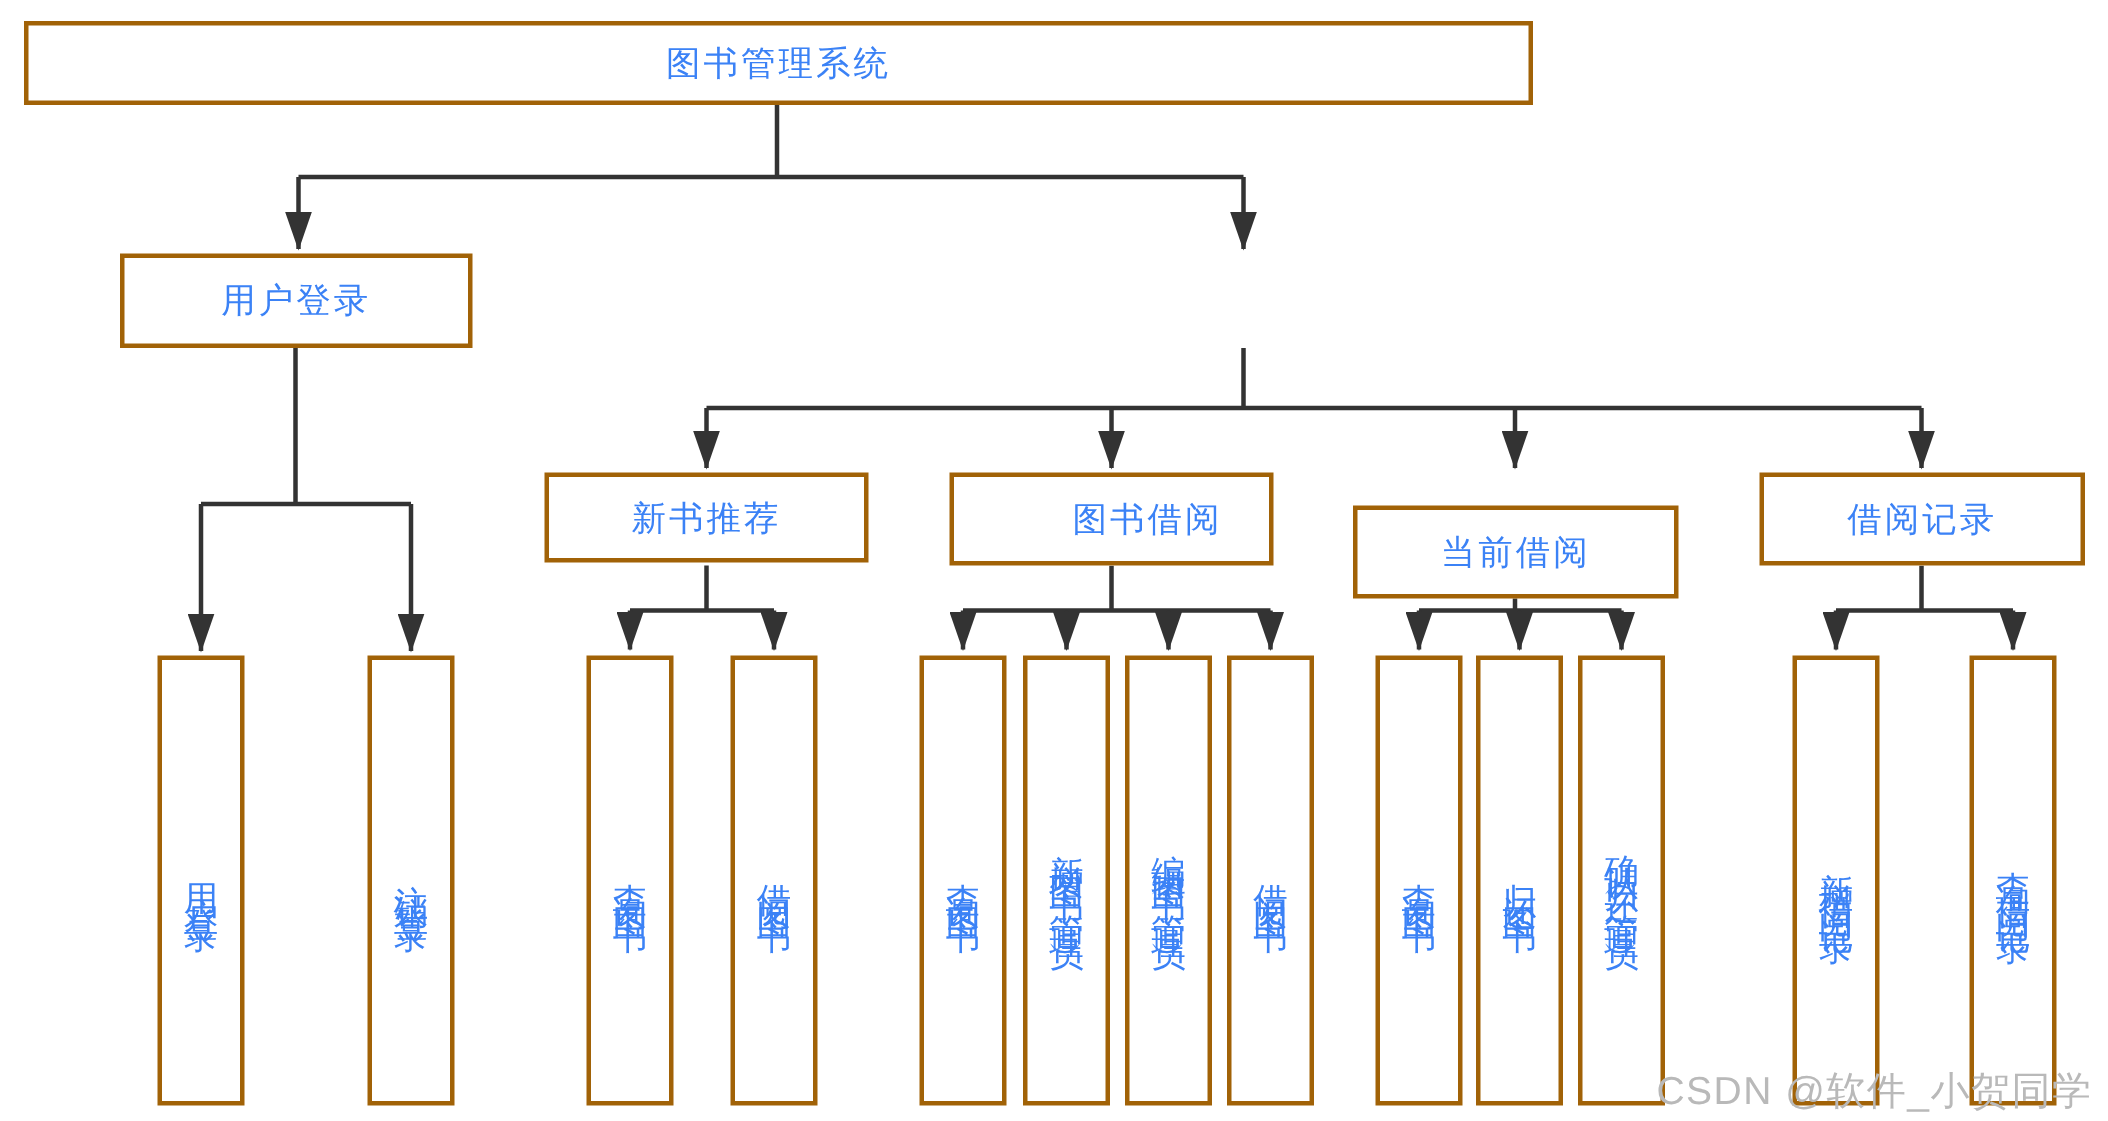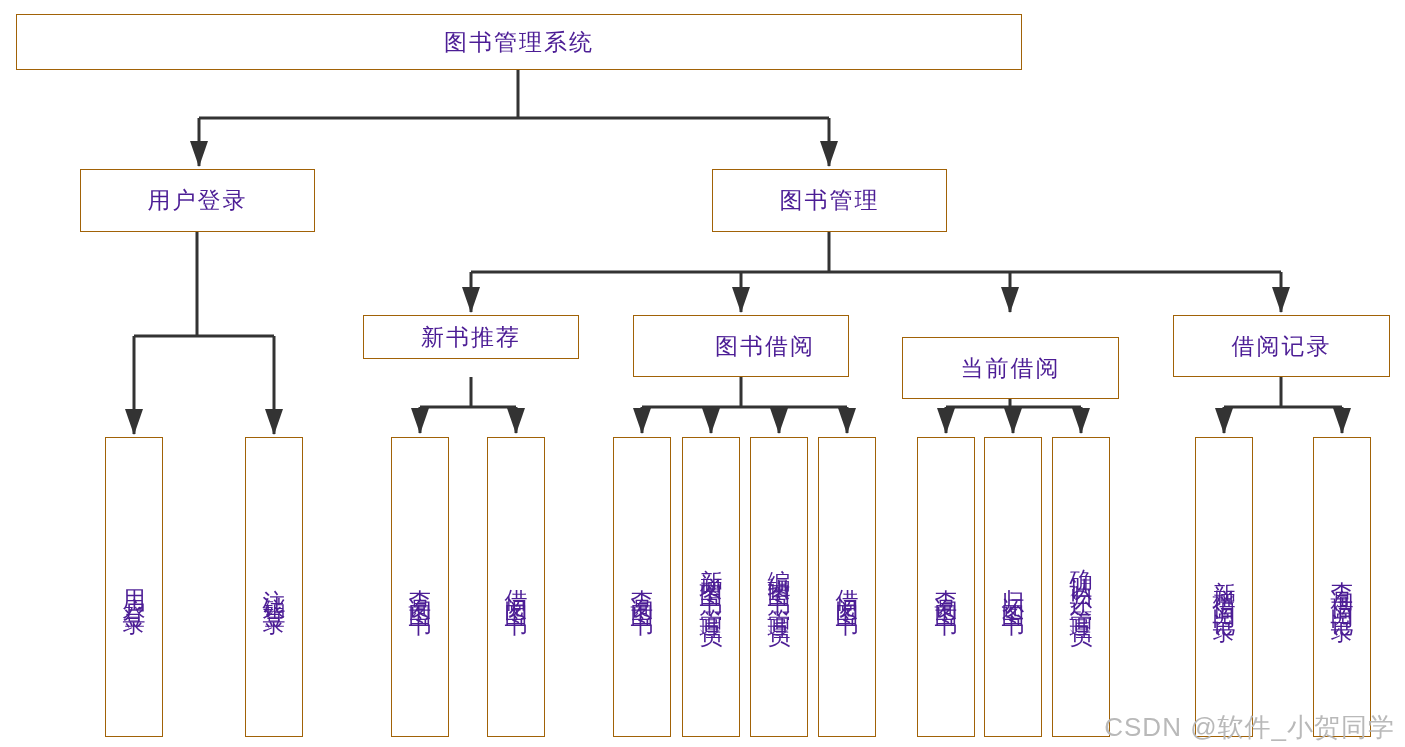--- a/index.html
+++ b/index.html
@@ -18,25 +18,25 @@
   }
   .connectors path, .connectors line {
     stroke: #333333;
     stroke-width: 3;
     fill: none;
   }
   .box {
     position: absolute;
     box-sizing: border-box;
     background: #ffffff;
-    border: 1px solid #a16207;
+    border: 3px solid #a16207;
     display: flex;
     align-items: center;
     justify-content: center;
-    color: #4c1d95;
+    color: #3b82f6;
   }
   .box.h { font-size: 23px; letter-spacing: 2px; white-space: nowrap; }
   .box.v { font-size: 23px; }
   .box.v .vtext {
     writing-mode: vertical-rl;
     text-orientation: mixed;
     letter-spacing: 8px;
     line-height: 1;
     max-height: 286px;
   }
@@ -96,25 +96,22 @@
     <line x1="1342" y1="407" x2="1342" y2="433" marker-end="url(#ah)"></line>
   </svg>
 
   <div class="box h" style="left:16px; top:14px; width:1006px; height:56px;">
     <span>图书管理系统</span>
   </div>
 
   <div class="box h" style="left:80px; top:169px; width:235px; height:63px;">
     <span>用户登录</span>
   </div>
-  <div class="box h" style="left:712px; top:169px; width:235px; height:63px;">
-    <span>图书管理</span>
-  </div>
 
-  <div class="box h" style="left:363px; top:315px; width:216px; height:44px;">
+  <div class="box h" style="left:363px; top:315px; width:216px; height:60px;">
     <span>新书推荐</span>
   </div>
   <div class="box h" style="left:633px; top:315px; width:216px; height:62px;padding-left:48px;">
     <span>图书借阅</span>
   </div>
   <div class="box h" style="left:902px; top:315px; width:217px; height:62px;margin-top:22px;">
     <span>当前借阅</span>
   </div>
   <div class="box h" style="left:1173px; top:315px; width:217px; height:62px;">
     <span>借阅记录</span>

